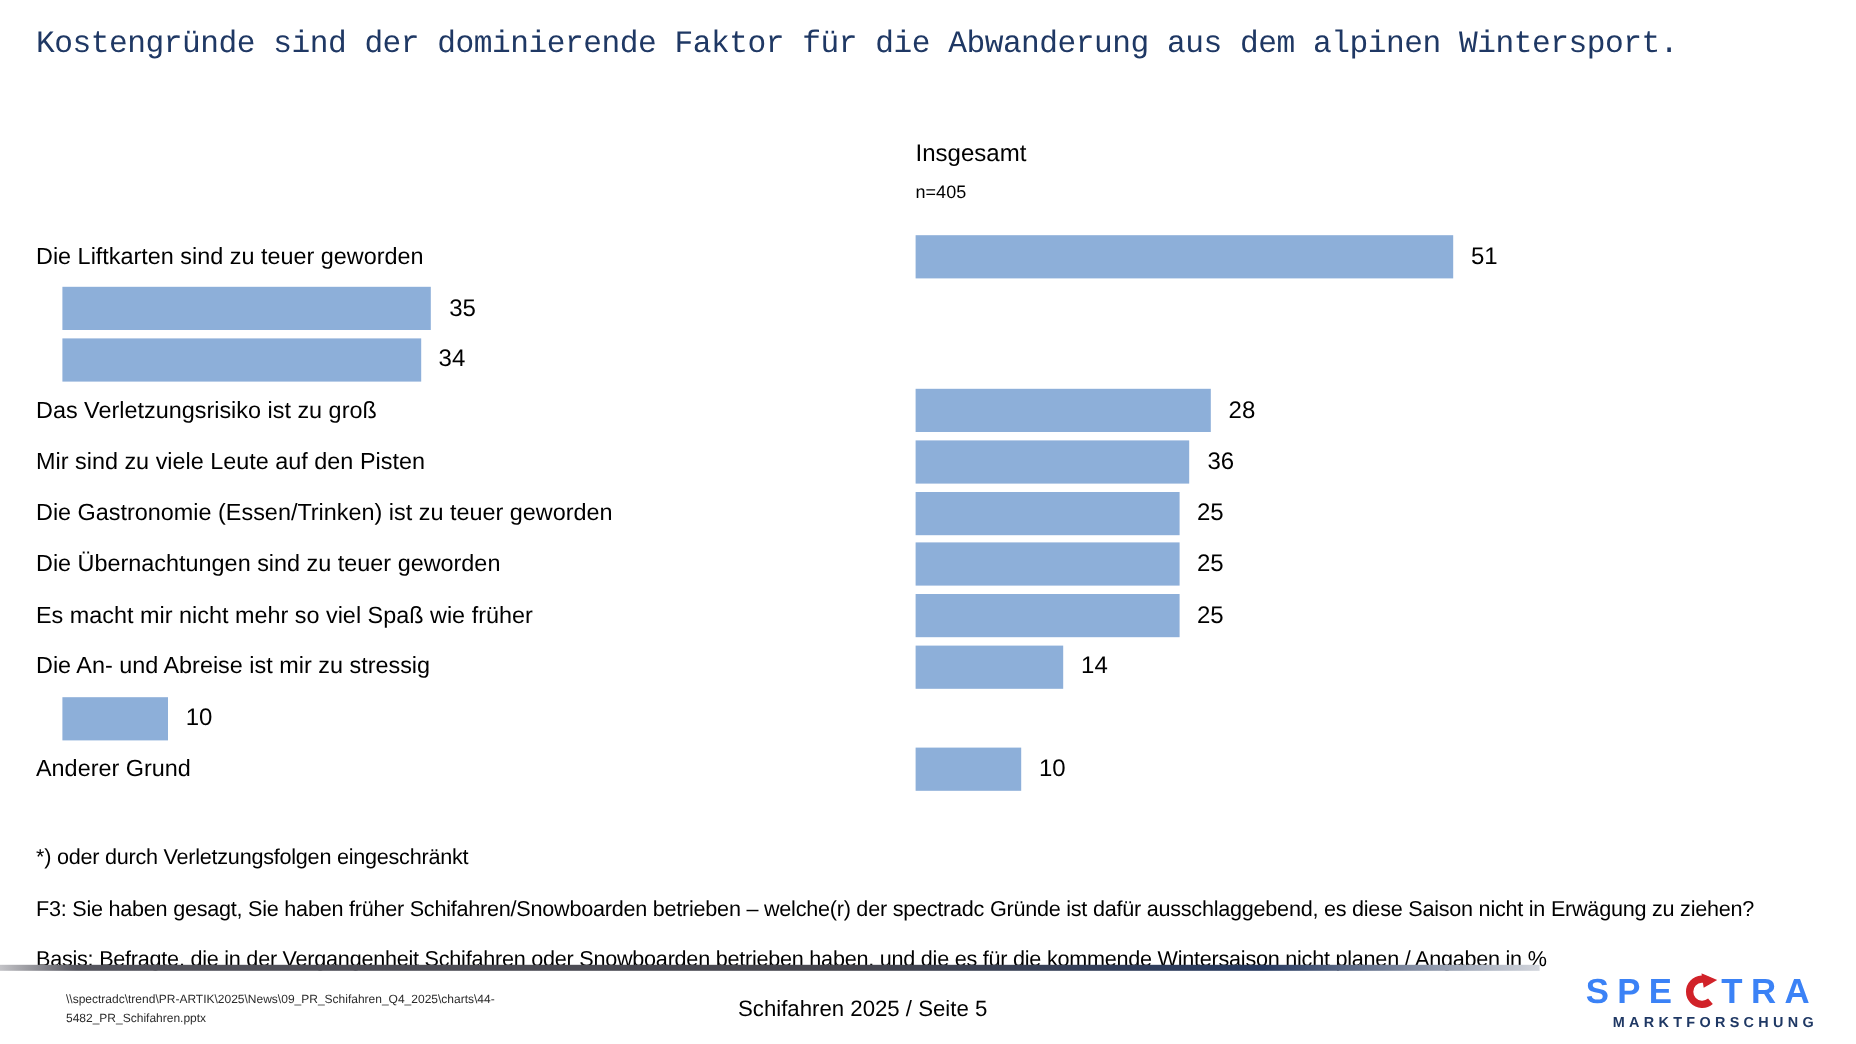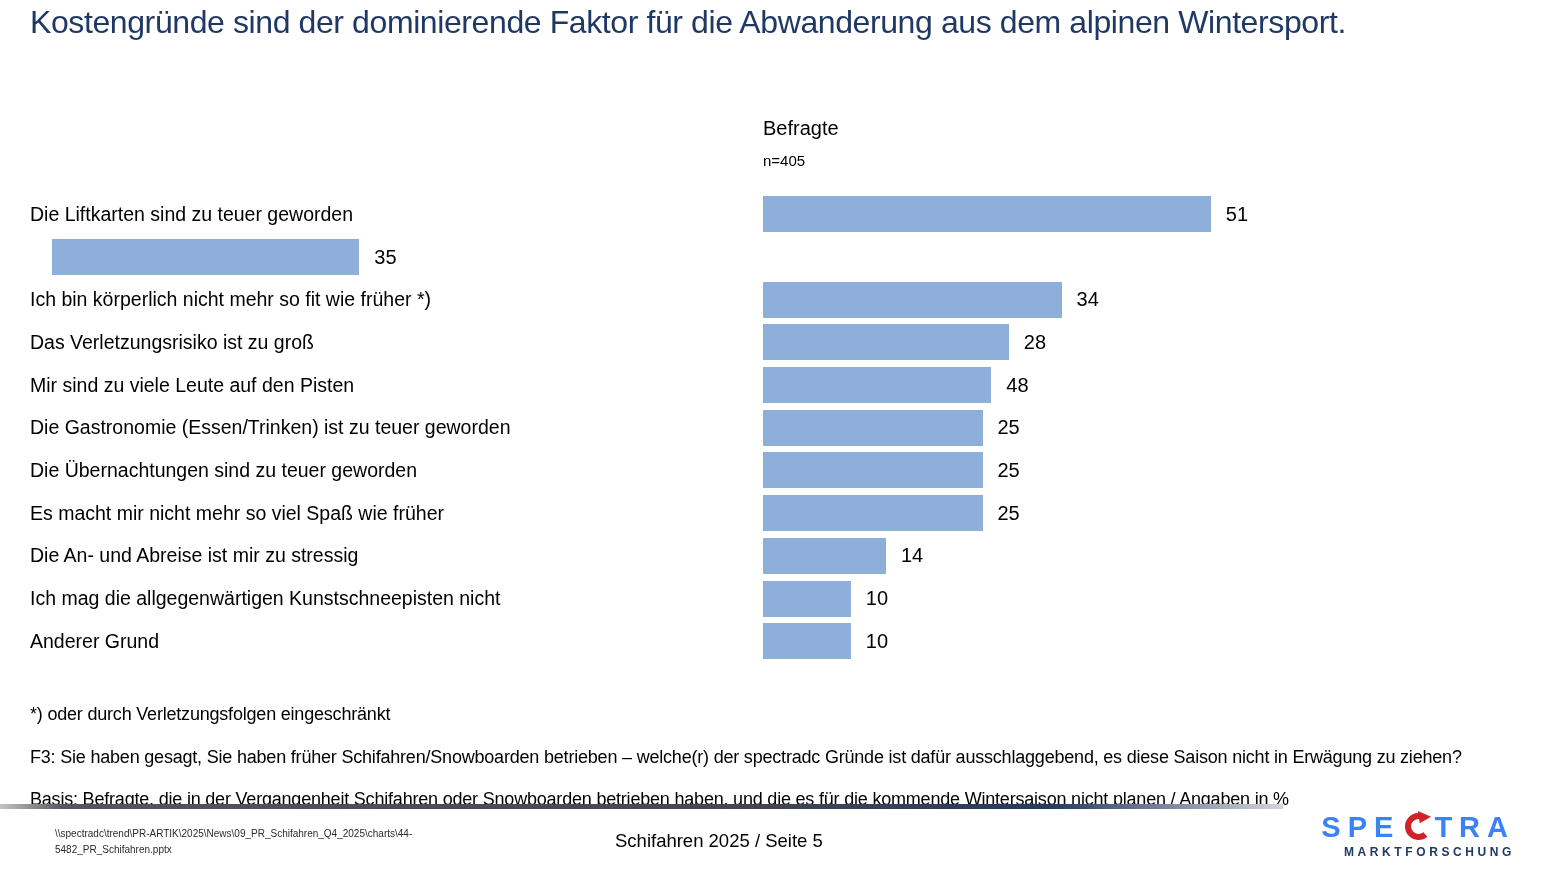--- a/index.html
+++ b/index.html
@@ -6,27 +6,28 @@
   html, body { width: 1547px; height: 870px; }
   body {
     position: relative;
     background: #ffffff;
     font-family: "Liberation Sans", sans-serif;
     color: #000;
     overflow: hidden;
   }
   .slide-title {
     position: absolute;
-    left: 30px; top: 1px;
+    left: 30px; top: 19px;
     width: 1400px;
-    font-size: 32px;
+    font-size: 26px;
     line-height: 1.32;
     letter-spacing: -0.4px;
     color: #1F3864;
     font-weight: 400;
+    font-family: Liberation Mono, monospace;
   }
   .group-header {
     position: absolute;
     left: 763px; top: 117px;
     font-size: 20px;
     color: #000;
   }
   .sample-size {
     position: absolute;
     left: 763px; top: 152px;
@@ -114,47 +115,46 @@
     font-weight: 700;
     letter-spacing: 3.6px;
     line-height: 1;
   }
 </style>
 </head>
 <body>
 
 <div class="slide-title">Kostengründe sind der dominierende Faktor für die Abwanderung aus dem alpinen Wintersport.</div>
 
-<div class="group-header">Befragte</div>
+<div class="group-header">Insgesamt</div>
 <div class="sample-size">n=405</div>
 
 <div class="chart" id="chart-rows">
     <div class="chart-row">
       <div class="row-label">Die Liftkarten sind zu teuer geworden</div>
       <div class="bar" style="width: 447.78px; background: rgb(141, 175, 217);"></div>
       <div class="row-value">51</div>
     </div>
     <div class="chart-row">
       <div class="bar" style="width: 307.3px; background: rgb(141, 175, 217);"></div>
       <div class="row-value">35</div>
     </div>
     <div class="chart-row">
-      <div class="row-label">Ich bin körperlich nicht mehr so fit wie früher *)</div>
       <div class="bar" style="width: 298.52px; background: rgb(141, 175, 217);"></div>
       <div class="row-value">34</div>
     </div>
     <div class="chart-row">
       <div class="row-label">Das Verletzungsrisiko ist zu groß</div>
       <div class="bar" style="width: 245.84px; background: rgb(141, 175, 217);"></div>
       <div class="row-value">28</div>
     </div>
     <div class="chart-row">
       <div class="row-label">Mir sind zu viele Leute auf den Pisten</div>
       <div class="bar" style="width: 228.28px; background: rgb(141, 175, 217);"></div>
-      <div class="row-value">48</div>
+      <div class="row-value">36</div>
     </div>
     <div class="chart-row">
       <div class="row-label">Die Gastronomie (Essen/Trinken) ist zu teuer geworden</div>
       <div class="bar" style="width: 219.5px; background: rgb(141, 175, 217);"></div>
       <div class="row-value">25</div>
     </div>
     <div class="chart-row">
       <div class="row-label">Die Übernachtungen sind zu teuer geworden</div>
       <div class="bar" style="width: 219.5px; background: rgb(141, 175, 217);"></div>
       <div class="row-value">25</div>
@@ -163,21 +163,20 @@
       <div class="row-label">Es macht mir nicht mehr so viel Spaß wie früher</div>
       <div class="bar" style="width: 219.5px; background: rgb(141, 175, 217);"></div>
       <div class="row-value">25</div>
     </div>
     <div class="chart-row">
       <div class="row-label">Die An- und Abreise ist mir zu stressig</div>
       <div class="bar" style="width: 122.92px; background: rgb(141, 175, 217);"></div>
       <div class="row-value">14</div>
     </div>
     <div class="chart-row">
-      <div class="row-label">Ich mag die allgegenwärtigen Kunstschneepisten nicht</div>
       <div class="bar" style="width: 87.8px; background: rgb(141, 175, 217);"></div>
       <div class="row-value">10</div>
     </div>
     <div class="chart-row">
       <div class="row-label">Anderer Grund</div>
       <div class="bar" style="width: 87.8px; background: rgb(141, 175, 217);"></div>
       <div class="row-value">10</div>
     </div>
   </div>
 

